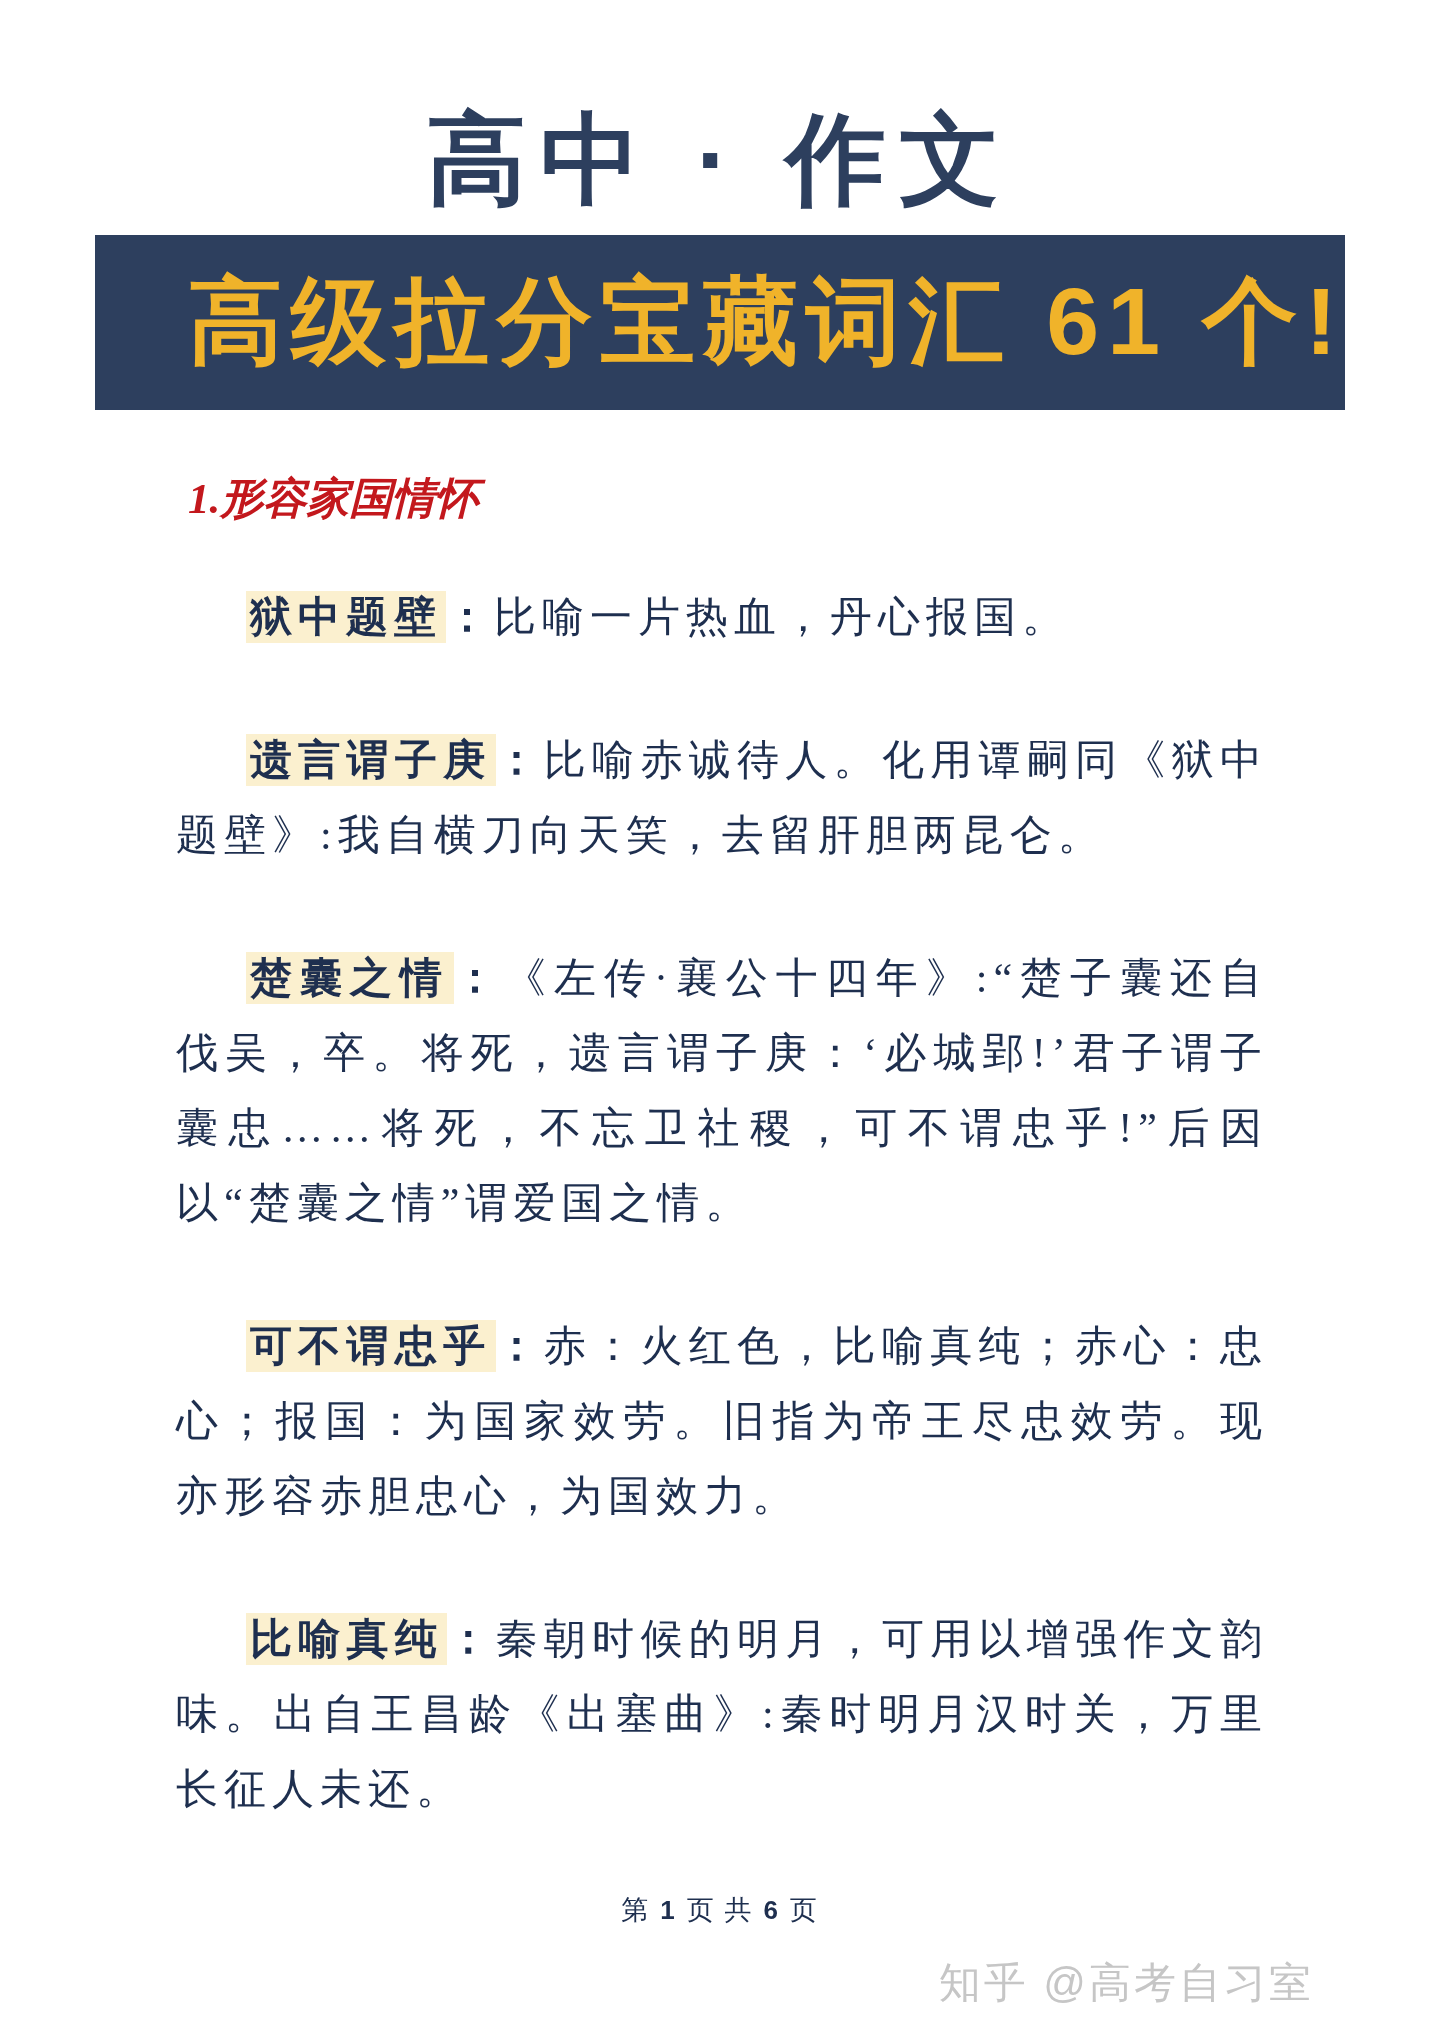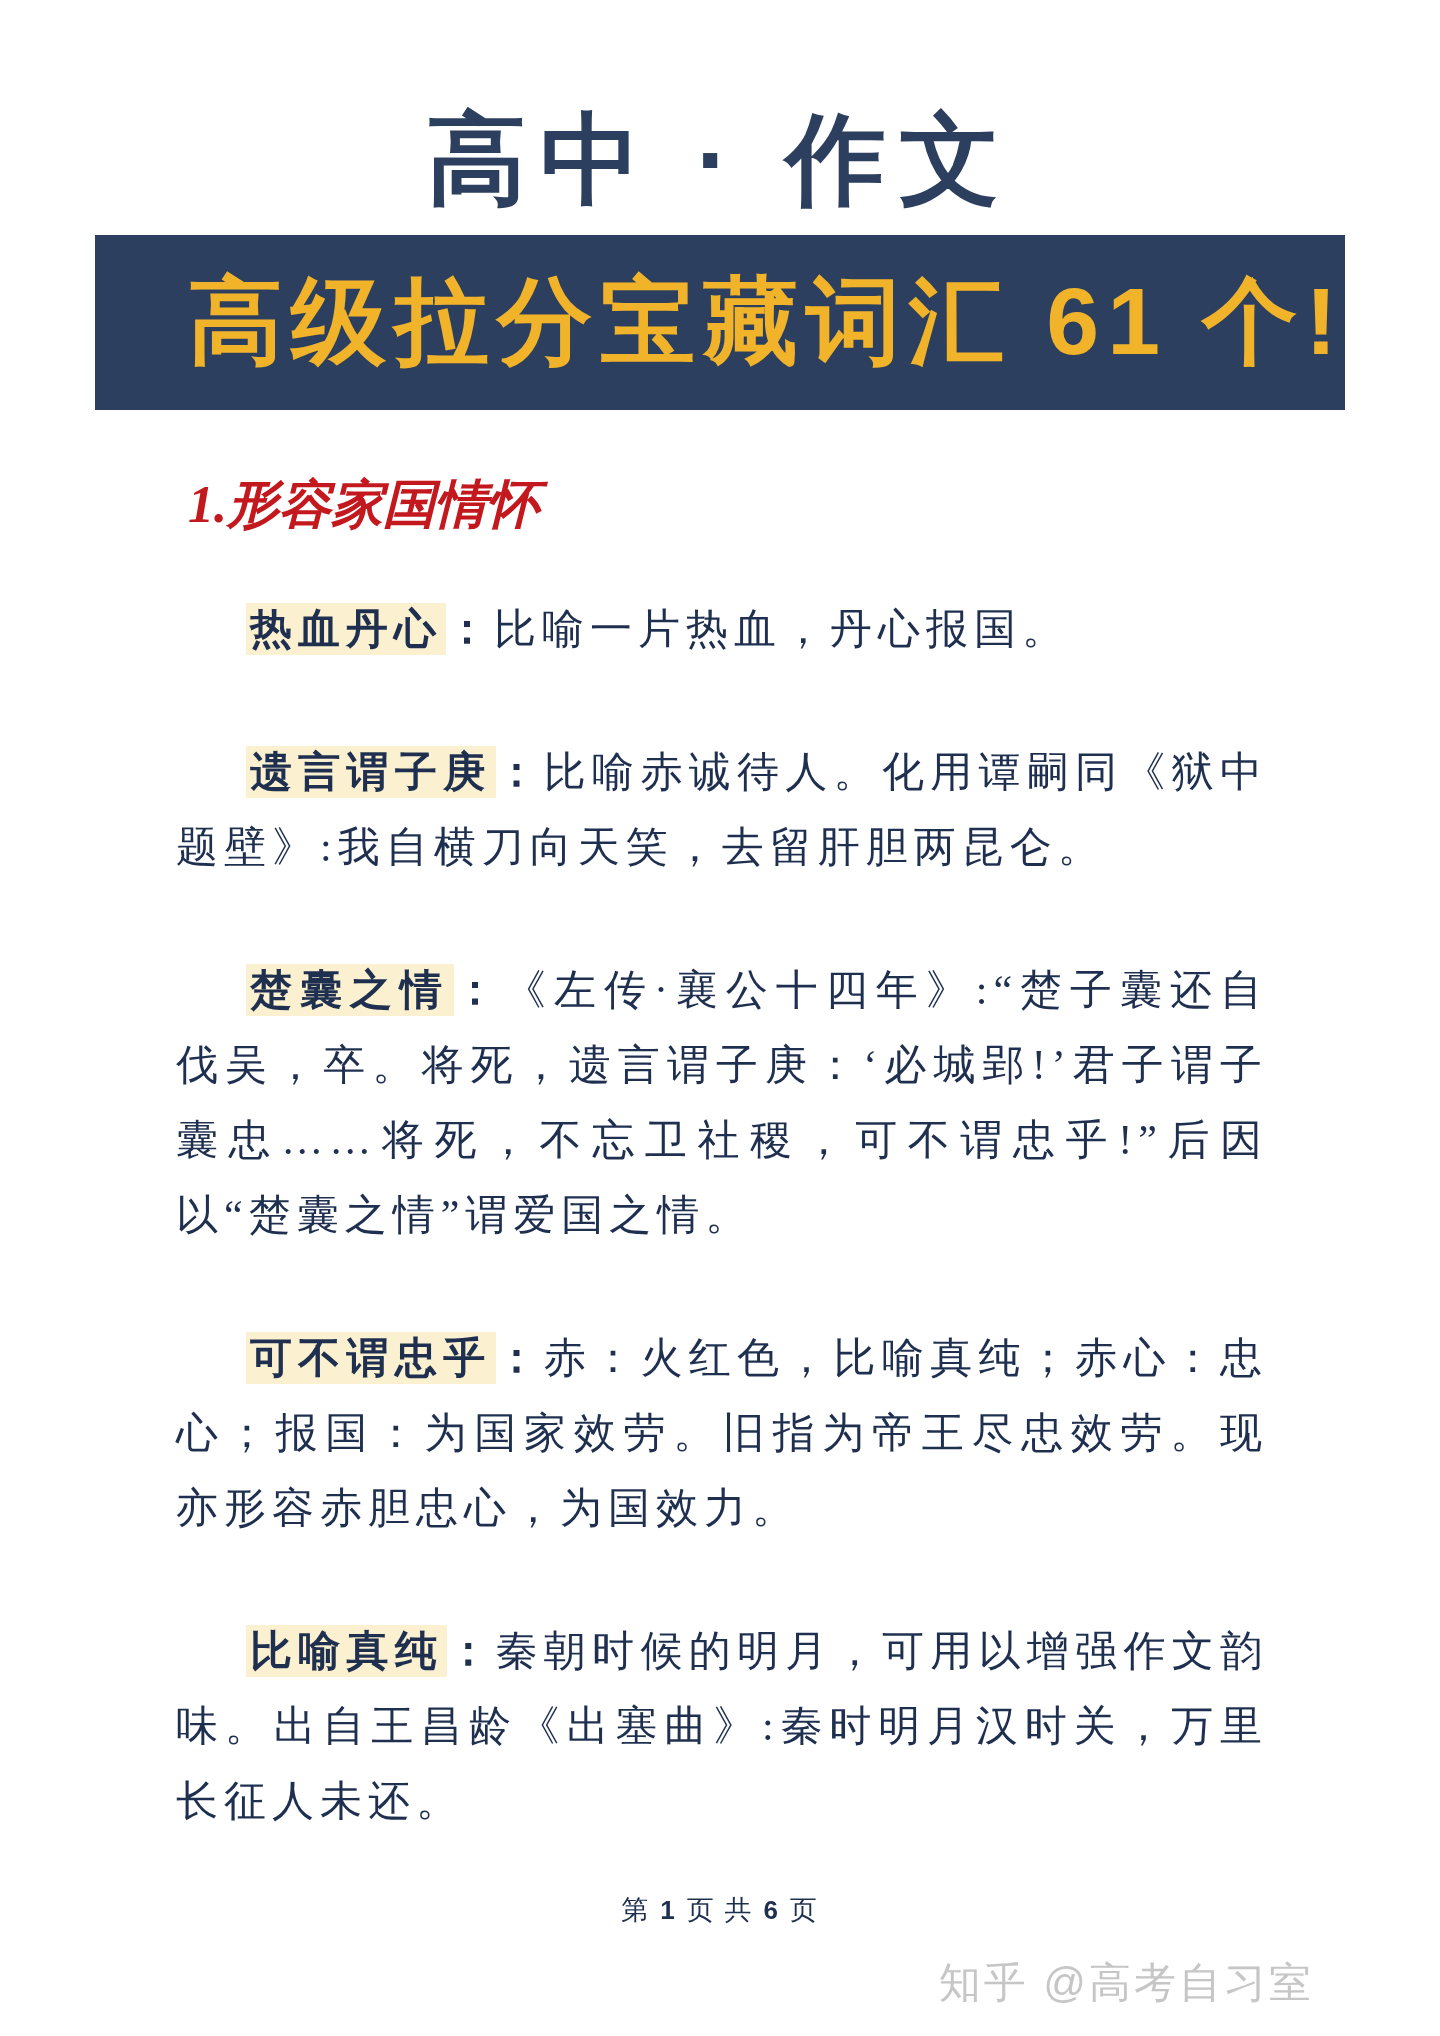--- a/index.html
+++ b/index.html
@@ -60,21 +60,21 @@
     font-weight:700;
     font-size:58px;
     letter-spacing:18px;
     padding:12px 58px 14px 58px;
   }
   .subsection{
     margin:60px 0 0 112px;
     font-family:"Liberation Serif", serif;
     font-style:italic;
     font-weight:700;
-    font-size:52px;
+    font-size:43px;
     color:var(--red,#c3181d);
   }
   .entries{
     margin-top:52px;
     padding:0 96px 0 100px;
   }
   .entry{
     font-size:42px;
     line-height:75px;
     letter-spacing:6px;
@@ -121,21 +121,21 @@
 
   <div class="navy-banner">
     <span class="banner-text">高级拉分宝藏词汇 61 个!</span>
   </div>
 
 
   <h2 class="subsection">1.形容家国情怀</h2>
 
   <div class="entries">
 
-    <p class="entry"><span class="term">热血丹心</span><span class="colon">：</span><span class="desc">比喻一片热血，丹心报国。</span></p>
+    <p class="entry"><span class="term">狱中题壁</span><span class="colon">：</span><span class="desc">比喻一片热血，丹心报国。</span></p>
 
     <p class="entry"><span class="term">遗言谓子庚</span><span class="colon">：</span><span class="desc">比喻赤诚待人。化用谭嗣同《狱中题壁》:我自横刀向天笑，去留肝胆两昆仑。</span></p>
 
     <p class="entry"><span class="term">楚囊之情</span><span class="colon">：</span><span class="desc">《左传·襄公十四年》:“楚子囊还自伐吴，卒。将死，遗言谓子庚：‘必城郢!’君子谓子囊忠……将死，不忘卫社稷，可不谓忠乎!”后因以“楚囊之情”谓爱国之情。</span></p>
 
     <p class="entry"><span class="term">可不谓忠乎</span><span class="colon">：</span><span class="desc">赤：火红色，比喻真纯；赤心：忠心；报国：为国家效劳。旧指为帝王尽忠效劳。现亦形容赤胆忠心，为国效力。</span></p>
 
     <p class="entry"><span class="term">比喻真纯</span><span class="colon">：</span><span class="desc">秦朝时候的明月，可用以增强作文韵味。出自王昌龄《出塞曲》:秦时明月汉时关，万里长征人未还。</span></p>
 
   </div>

